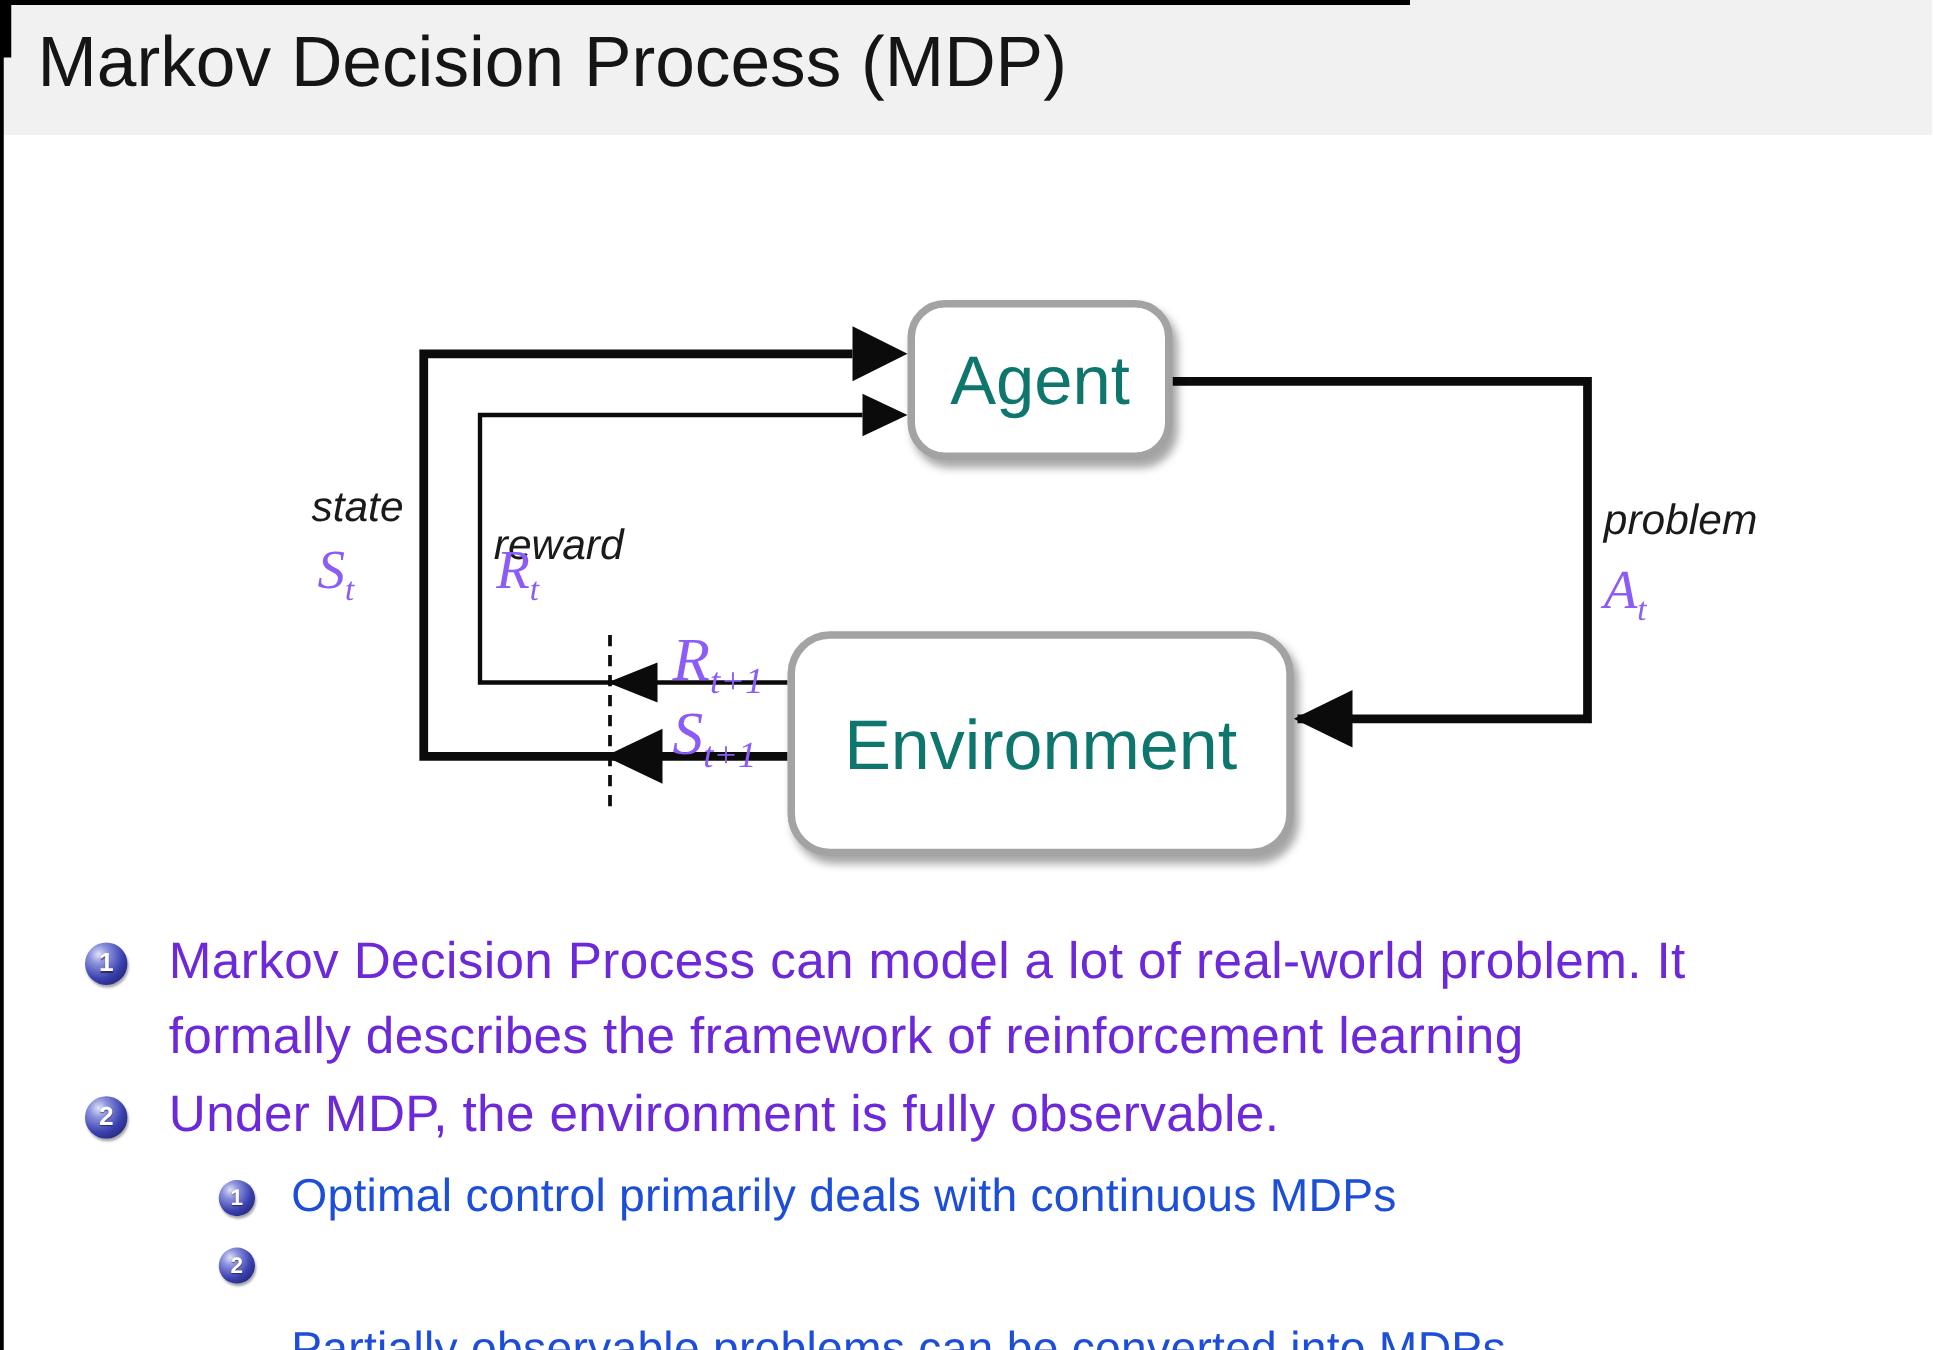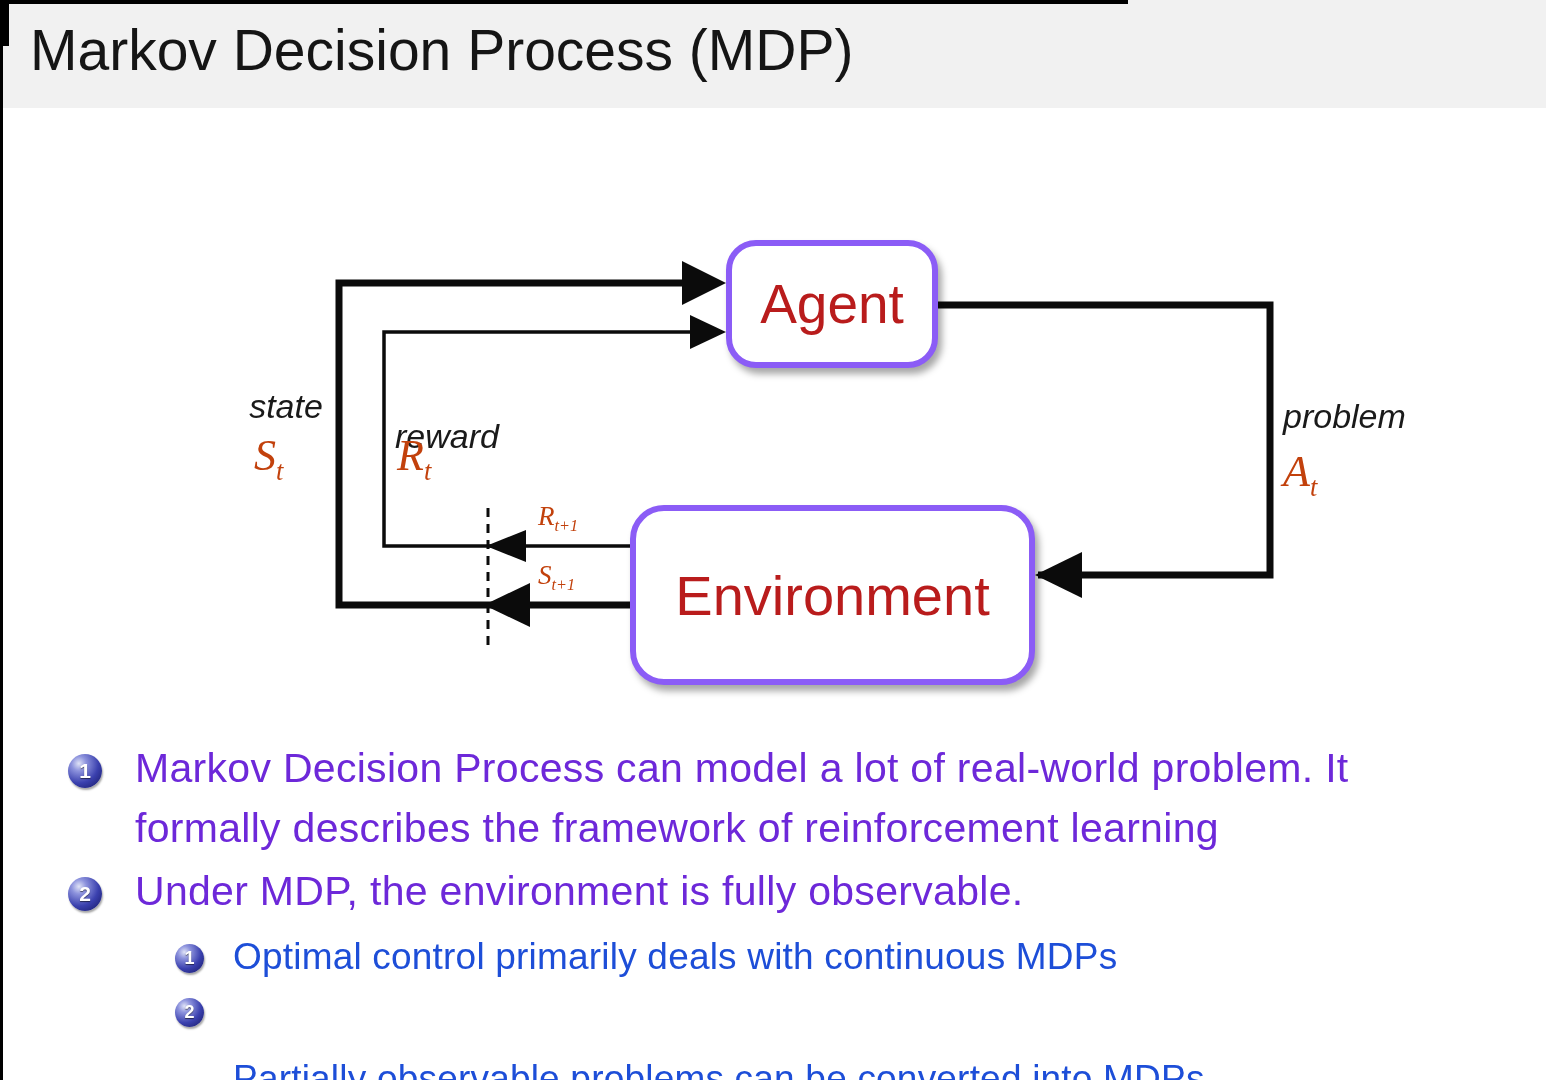--- a/index.html
+++ b/index.html
@@ -17,32 +17,32 @@
   
   .art-top    { position:absolute; left:0; top:0; width:1128px; height:4px;  background:#000; }
   .art-left   { position:absolute; left:0; top:0; width:3px;   height:1080px; background:#000; }
   .art-corner { position:absolute; left:0; top:0; width:9px;   height:46px;  background:#000; }
 
   
   .diagram { position:absolute; left:230px; top:210px; width:1180px; height:470px; filter:blur(0.35px); }
   .diagram svg { position:absolute; left:0; top:0; }
   .node {
     position:absolute; box-sizing:border-box; background:#ffffff;
-    border:6px solid #8b5cf6; display:flex; align-items:center; justify-content:center;
-    box-shadow:4px 6px 7px rgba(0,0,0,0.35); color:#b91c1c;
+    border:6px solid #a3a3a3; display:flex; align-items:center; justify-content:center;
+    box-shadow:4px 6px 7px rgba(0,0,0,0.35); color:#0f766e;
   }
   .agent { left:496px; top:30px;  width:212px; height:128px; border-radius:30px; font-size:55px; }
   .env   { left:400px; top:295px; width:405px; height:180px; border-radius:34px; font-size:56px; }
 
   .dlabel { position:absolute; font-size:34px; line-height:1.1; color:#1a1a1a;font-style:italic; }
   .center110 { width:112px; text-align:center; }
   .math { position:absolute; font-family:"Liberation Serif", serif; font-style:italic;
-          font-size:44px; line-height:1; color:#c2410c; }
+          font-size:44px; line-height:1; color:#8b5cf6; }
   .math sub { font-size:0.60em; font-style:italic; line-height:0; }
-  .math-sm { font-size:27px; }
+  .math-sm { font-size:49px; }
 
   
   .ball {
     position:absolute; border-radius:50%;
     background:radial-gradient(circle at 32% 28%, #dfe3f6 0%, #8d93dd 22%, #3a40ae 58%, #14165f 100%);
     color:#ffffff; display:flex; align-items:center; justify-content:center;
     font-weight:bold; text-shadow:0 1px 1px rgba(0,0,0,0.55);
     box-shadow:1px 2px 2px rgba(0,0,0,0.35);
   }
   .ball-l1 { width:34px; height:34px; font-size:21px; }

